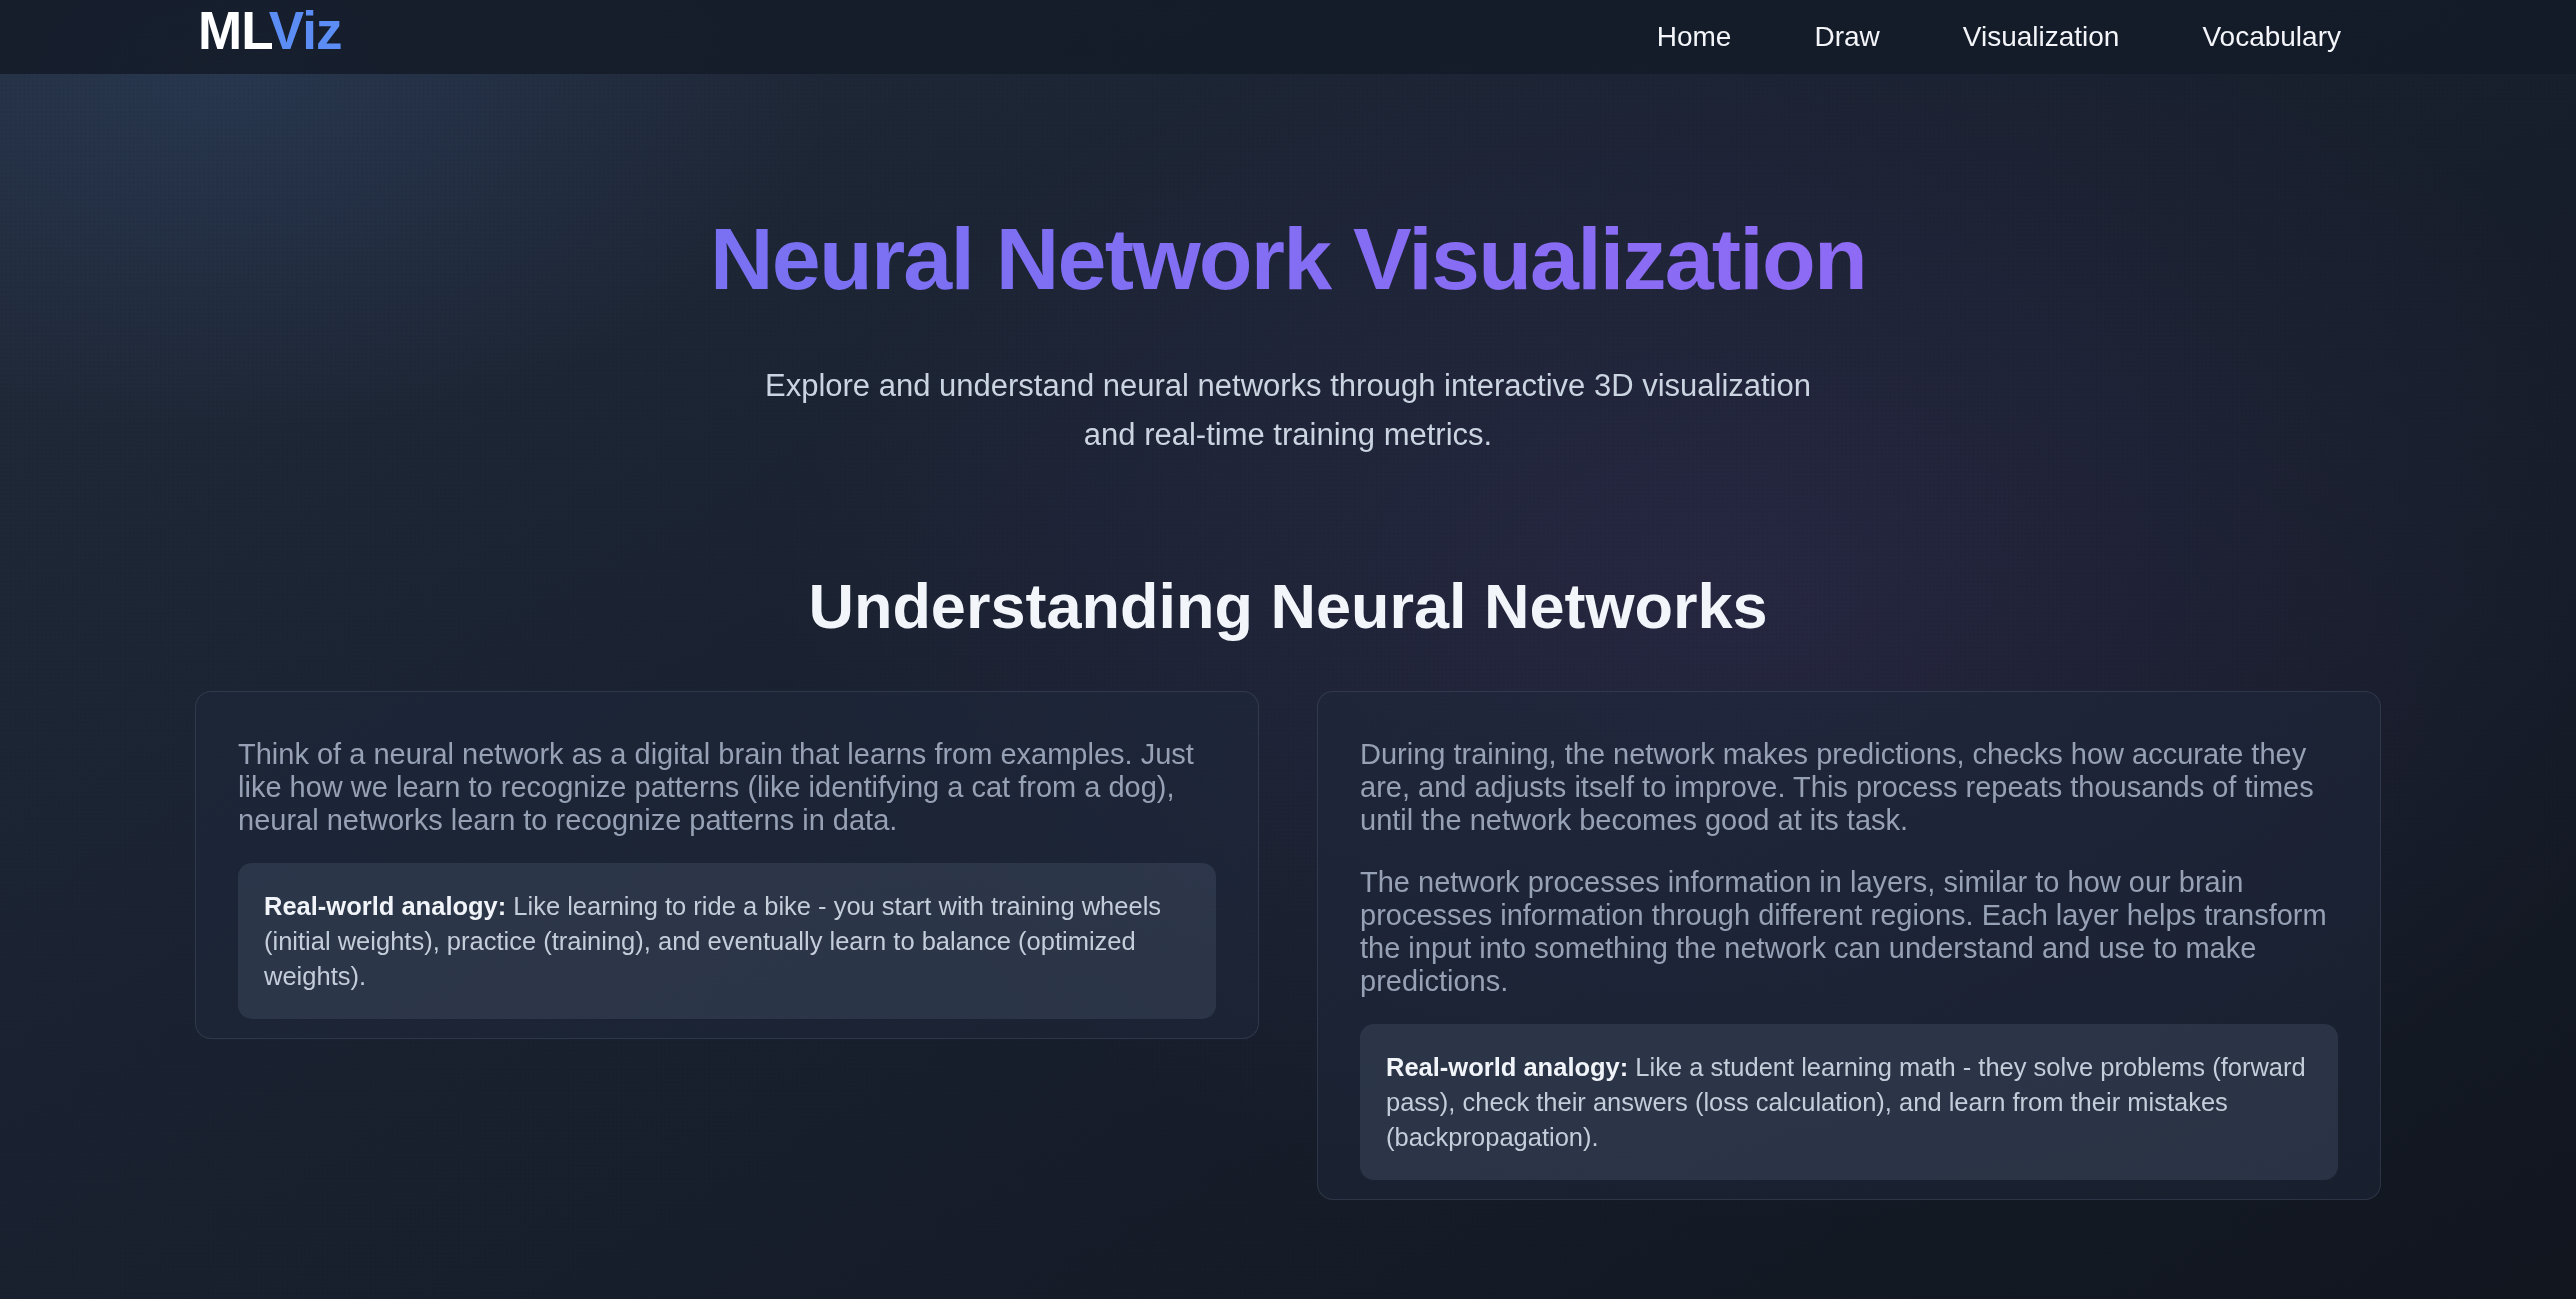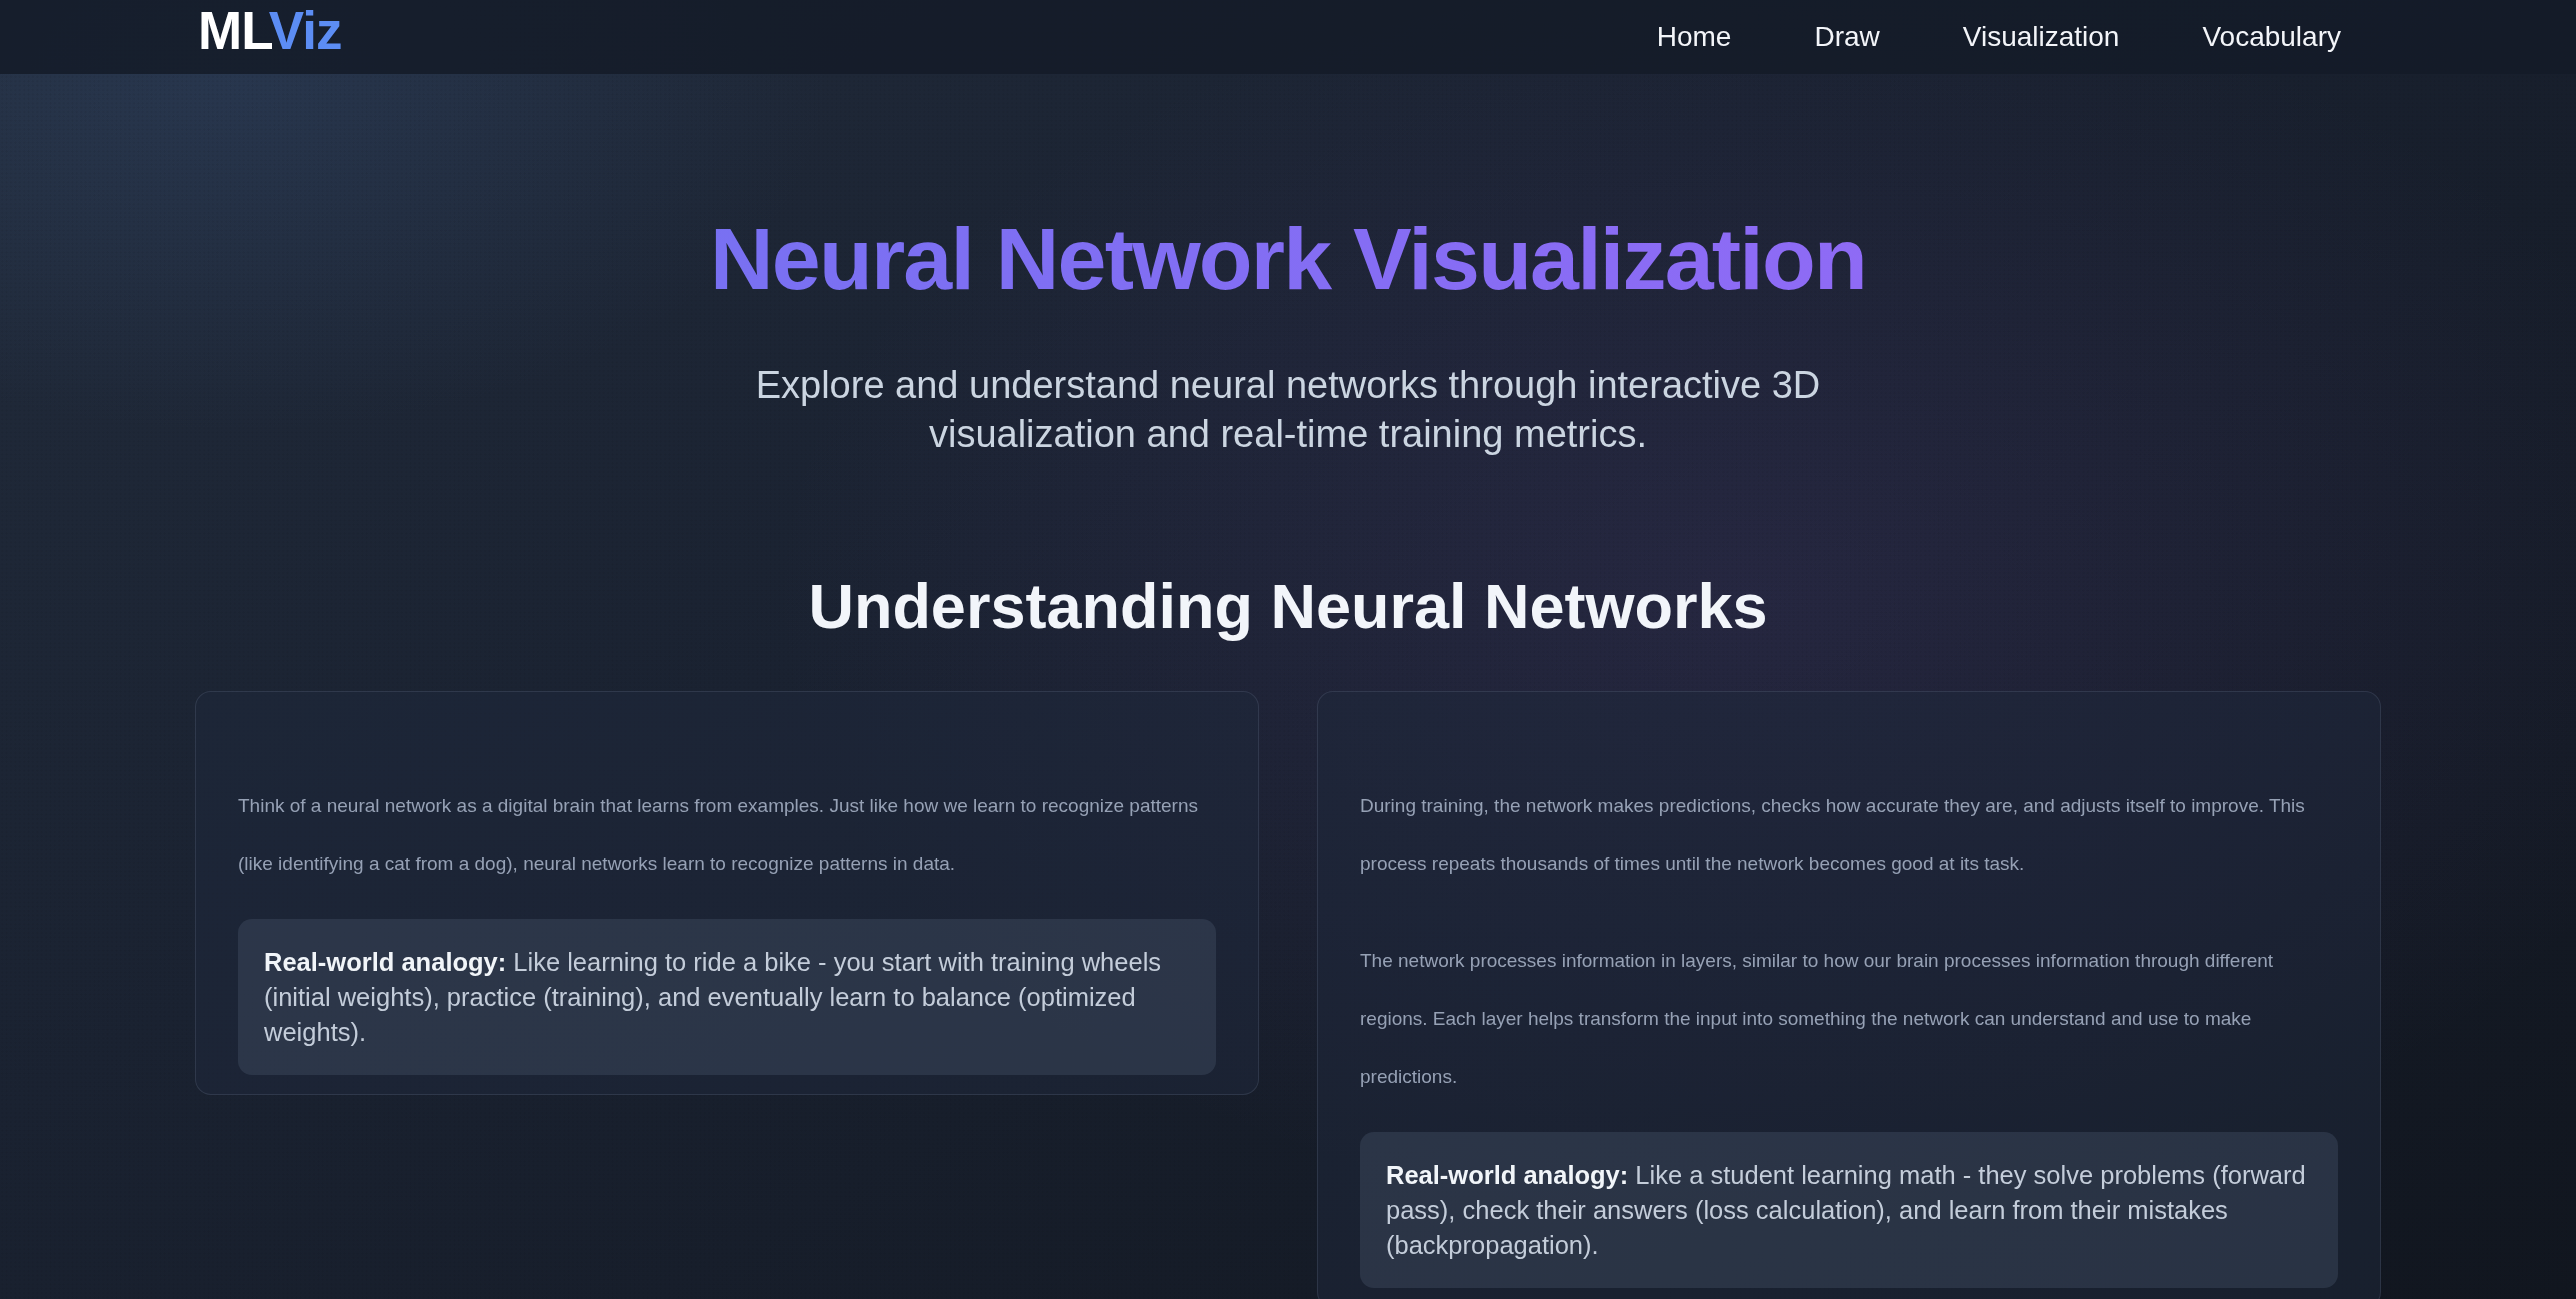--- a/index.html
+++ b/index.html
@@ -75,21 +75,21 @@
     background: linear-gradient(90deg, var(--title-gradient-start, #6b74f0), var(--title-gradient-end, #9c67f7));
     -webkit-background-clip: text;
     background-clip: text;
     -webkit-text-fill-color: transparent;
     color: transparent;
   }
 
   .subtitle {
     max-width: 1080px;
     margin: 56px auto 0;
-    font-size: 38px;
+    font-size: 31px;
     line-height: 49px;
     color: var(--subtitle-text, #cbd5e1);
   }
 
   h2 {
     margin-top: 110px;
     text-align: center;
     font-size: 63px;
     line-height: 1.2;
     font-weight: 700;
@@ -113,25 +113,24 @@
   }
 
   .card h3 {
     font-size: 35px;
     font-weight: 700;
     color: var(--heading-text, #f2f5fa);
     margin-bottom: 35px;
   }
 
   .card p.para {
-    font-size: 19px;
-    line-height: 58px;
+    font-size: 29px;
+    line-height: 33px;
     color: var(--paragraph-text, #96a1b5);
     margin-bottom: 29px;
-    margin-top: 39px;
   }
   .card p.para:last-of-type { margin-bottom: 0; }
 
   .analogy {
     margin-top: 26px;
     background: var(--analogy-bg, rgba(71,85,105,0.38));
     border-radius: 14px;
     padding: 26px 26px 24.6px;
   }
 

